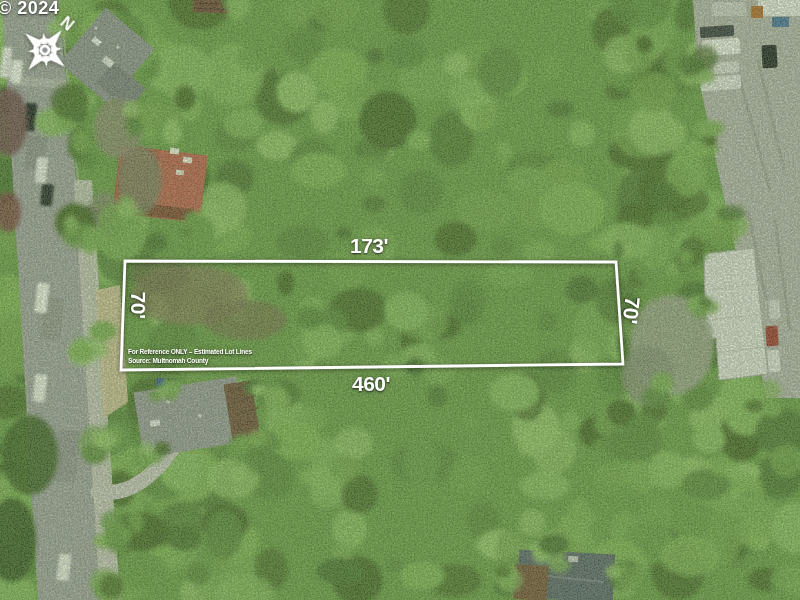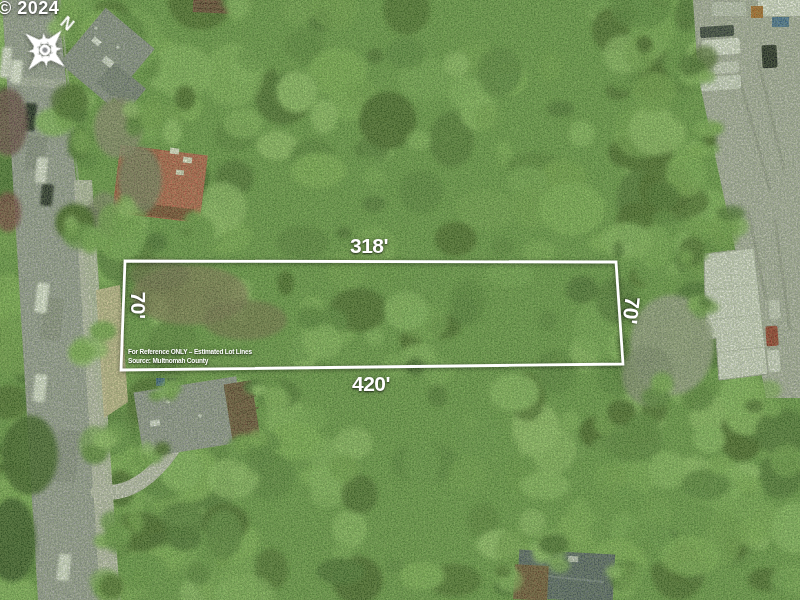--- a/index.html
+++ b/index.html
@@ -795,22 +795,22 @@
       </g>
       <circle r="10" fill="none" stroke="#ffffff" stroke-width="3.6"></circle>
       <circle r="5.6" fill="#ffffff"></circle>
       <circle r="2.6" fill="#8e9092"></circle>
       <text y="-29" text-anchor="middle" fill="#ffffff" font-family="Liberation Sans, sans-serif" font-size="16" font-weight="700">N</text>
     </g>
   </svg>
 
   <div id="copyright" class="lbl">© 2024</div>
 
-  <div class="lbl dim center" style="left:369px;top:246px;">318'</div>
-  <div class="lbl dim center" style="left:371px;top:384px;">420'</div>
+  <div class="lbl dim center" style="left:369px;top:246px;">173'</div>
+  <div class="lbl dim center" style="left:371px;top:384px;">460'</div>
   <div class="lbl dim rot-left" style="left:138px;top:305px;">70'</div>
   <div class="lbl dim rot-right" style="left:631px;top:310px;">70'</div>
 
   <div id="disclaimer" class="lbl">
     <div>For Reference ONLY – Estimated Lot Lines</div>
     <div>Source: Multnomah County</div>
   </div>
 </div>
 
 </body></html>

